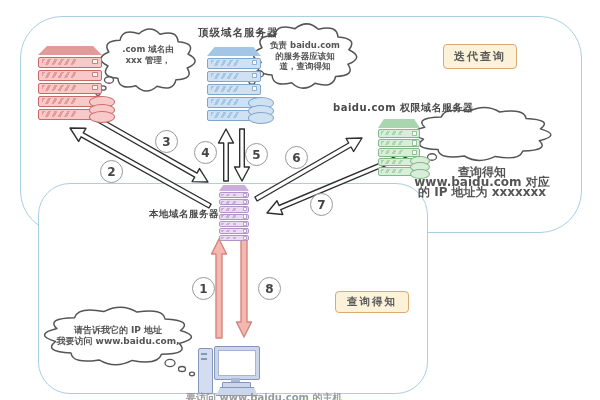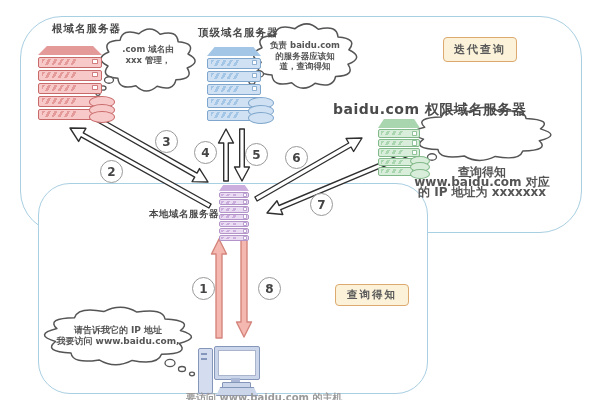--- a/index.html
+++ b/index.html
@@ -9,21 +9,21 @@
   
   .region{position:absolute;background:#fff;border:1.6px solid #a9cfe2;z-index:1;}
   #region-iterative{left:20px;top:16px;width:560px;height:215px;border-radius:42px;}
   #region-recursive{left:38px;top:183px;width:388px;height:209px;border-radius:32px;}
 
   
   #overlay{position:absolute;left:0;top:0;z-index:2;pointer-events:none;}
 
   
   .tag{position:absolute;z-index:4;background:#fbf2d9;border:1.4px solid #dcaa6e;border-radius:4px;
-       color:#5a5a5a;font-weight:bold;display:flex;align-items:center;justify-content:center;}
+       color:#5a5a5a;font-weight:bold;display:flex;align-items:center;justify-content:center;margin-top:7px;}
   #tag-iterative{left:443px;top:37px;width:72px;height:23px;font-size:11px;letter-spacing:2px;}
   #tag-recursive{left:335px;top:284px;width:72px;height:20px;font-size:10.5px;letter-spacing:2px;}
 
   
   .server{position:absolute;z-index:3;}
   .server .srv-top{height:9px;background:var(--stripe);clip-path:polygon(14% 0,86% 0,100% 100%,0 100%);}
   .server .slab{height:9.5px;margin-top:1.5px;background:var(--fill);border:1.3px solid var(--line);
                 border-radius:2px;position:relative;}
   .server .slab::before{content:"";position:absolute;left:5%;top:18%;width:56%;height:62%;
                 background:repeating-linear-gradient(120deg,var(--stripe) 0 2.5px,transparent 2.5px 5.5px);}
@@ -41,21 +41,21 @@
   .cyl-sm i{height:8px;margin-top:-3.5px;}
   .srv-root{--fill:#f7c9c9;--line:#c96a6a;--stripe:#e59a9a;}
   .srv-tld{--fill:#cfe1f3;--line:#7fa6cc;--stripe:#a3c6e6;}
   .srv-auth{--fill:#d9eeda;--line:#82b98a;--stripe:#a9d6ae;}
   .srv-local{--fill:#e9dcf2;--line:#b294c9;--stripe:#cbaede;}
 
   
   .srv-label{position:absolute;z-index:4;color:#4a4a4a;font-weight:bold;white-space:nowrap;}
   #label-root{left:52px;top:22px;font-size:10.5px;letter-spacing:1px;}
   #label-tld{left:198px;top:26px;font-size:10.5px;letter-spacing:1px;}
-  #label-auth{left:333px;top:101px;font-size:14px;letter-spacing:0.5px;}
+  #label-auth{left:333px;top:101px;font-size:10px;letter-spacing:0.5px;}
   #label-local{left:149px;top:208px;font-size:9.5px;letter-spacing:0.5px;}
   #label-host{position:absolute;left:186px;top:391px;z-index:4;color:#9a9a9a;font-size:10px;
               font-weight:bold;white-space:nowrap;}
 
   
   .cloud-text{position:absolute;z-index:4;color:#555;font-weight:bold;text-align:center;
               white-space:nowrap;font-size:8.5px;line-height:10.5px;}
   #ct-root{left:88px;top:44px;width:120px;}
   #ct-tld{left:245px;top:40px;width:120px;}
   #ct-auth{left:412px;top:119px;width:140px;font-size:12px;line-height:10px;margin-top:48px;}
@@ -183,21 +183,20 @@
   <div id="pc">
     <div class="pc-tower"></div>
     <div class="pc-monitor">
       <div class="pc-screen"></div>
     </div>
     <div class="pc-stand"></div>
     <div class="pc-base"></div>
     <div class="pc-keyboard"></div>
   </div>
 
-  <div class="srv-label" id="label-root">根域名服务器</div>
   <div class="srv-label" id="label-tld">顶级域名服务器</div>
   <div class="srv-label" id="label-auth">baidu.com 权限域名服务器</div>
   <div class="srv-label" id="label-local">本地域名服务器</div>
   <div id="label-host">要访问 www.baidu.com 的主机</div>
 
   <div class="cloud-text" id="ct-root">
     <div>.com 域名由</div>
     <div>xxx 管理，</div>
   </div>
   <div class="cloud-text" id="ct-tld">

